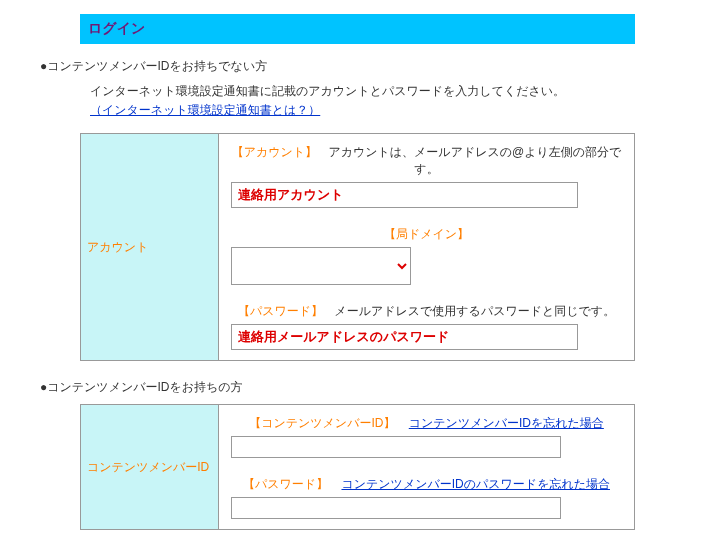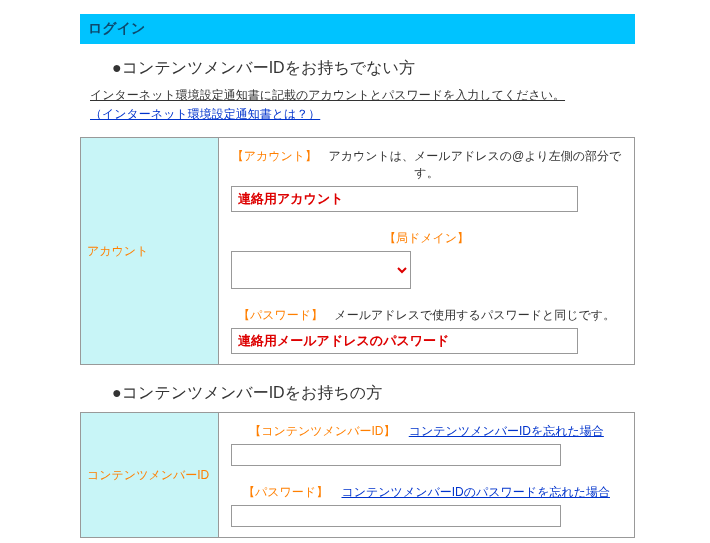--- a/index.html
+++ b/index.html
@@ -1,19 +1,19 @@
 <!DOCTYPE html>
 <html><head>
   <meta charset="utf-8">
   <style>
     * { box-sizing: border-box; margin: 0; padding: 0; }
     body { font-family: "MS PGothic", sans-serif; font-size: 12px; color: #333; width: 710px; }
-    .header { background: #00c3ff; color: #0c4a6e; font-weight: bold; padding: 6px 8px; font-size: 14px; margin: 14px 75px 14px 80px; }
-    .section-lead { margin: 14px 0 8px 112px; font-size: 16px; }
-    .intro { margin: 6px 0 2px 90px; font-size: 12px; text-decoration: underline; }
+    .header { background: #00c3ff; color: #701a75; font-weight: bold; padding: 6px 8px; font-size: 14px; margin: 14px 75px 14px 80px; }
+    .section-lead { margin: 14px 0 8px 40px; font-size: 12px; }
+    .intro { margin: 6px 0 2px 90px; font-size: 12px; }
     .intro-link { margin: 0 0 14px 90px; }
     a { color: #0033cc; text-decoration: underline; }
     .table { display: grid; grid-template-columns: 138px 1fr; border: 1px solid #999; margin: 4px 75px 0 80px; }
     .label-cell { background: #c8f5f7; color: #ff7f00; border-right: 1px solid #999; display: flex; align-items: center; padding: 12px 6px; font-size: 12px; }
     .content-cell { padding: 10px 12px; }
     .field-label { color: #ff7f00; font-size: 12px; margin-bottom: 4px; text-align: center; }
     .field-note { color: #333; margin-left: 8px; }
     .text-input { width: 347px; height: 26px; font-size: 13px; font-weight: bold; color: #d00; border: 1px solid #999; padding: 2px 6px; font-family: "MS PGothic", sans-serif; }
     .plain-input { width: 330px; height: 22px; font-size: 13px; border: 1px solid #999; padding: 2px 6px; font-family: "MS PGothic", sans-serif; }
     select.domain-select { width: 180px; height: 26px; font-size: 13px; font-weight: bold; color: #d00; border: 1px solid #999; padding: 18px 4px; font-family: "MS PGothic", sans-serif; background: #fff; }

